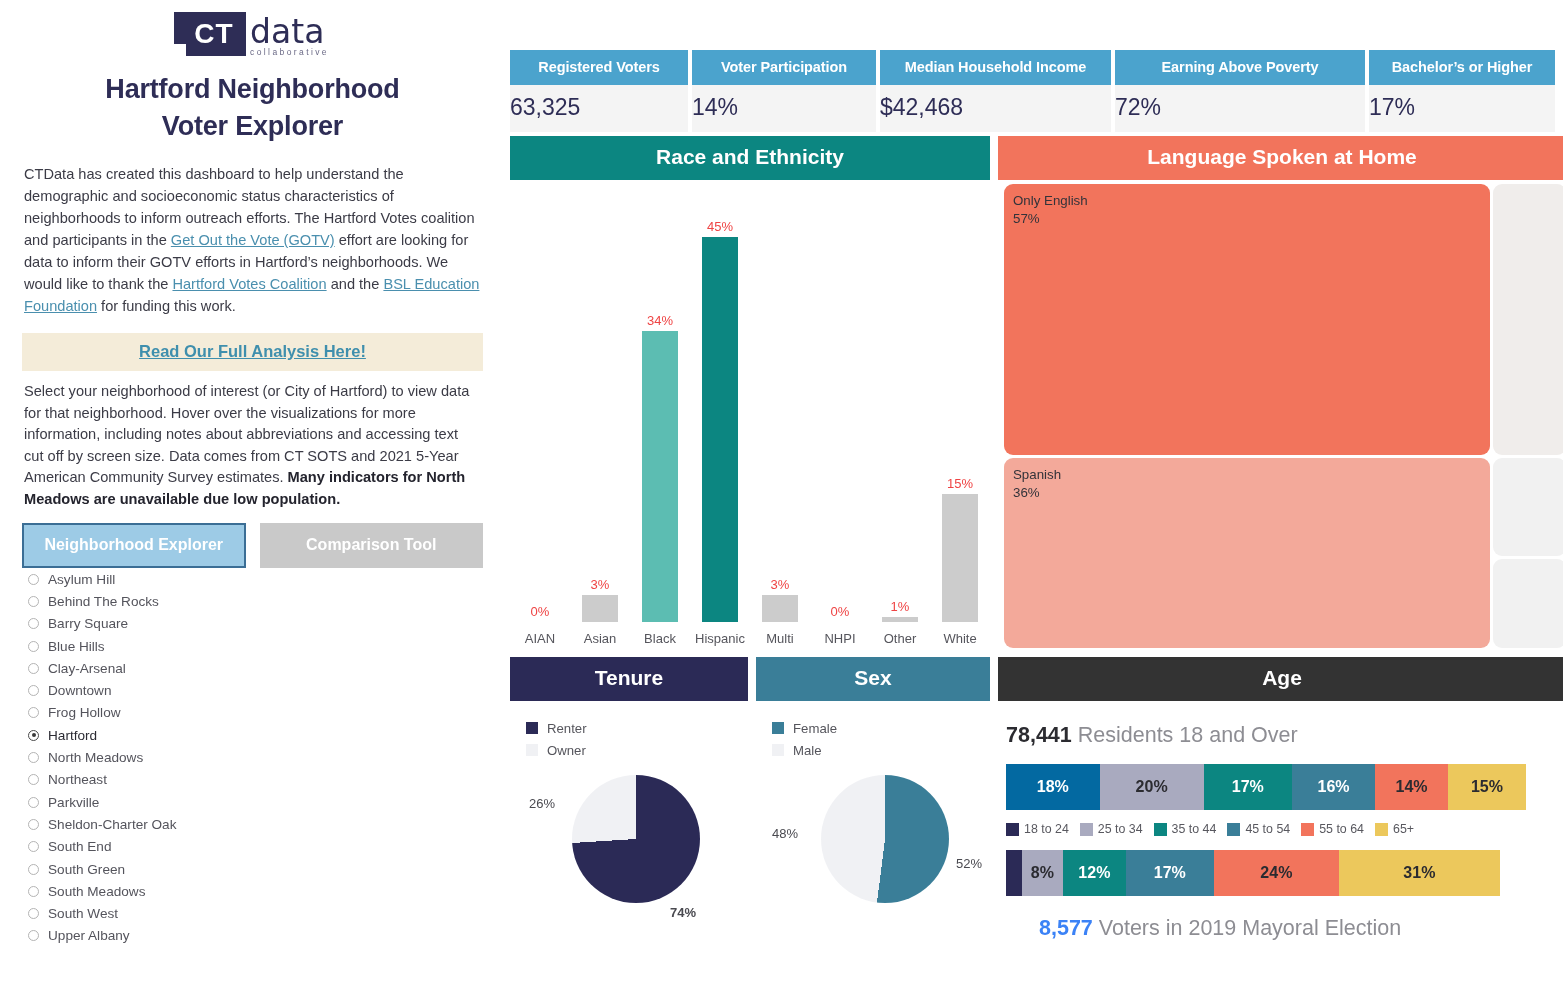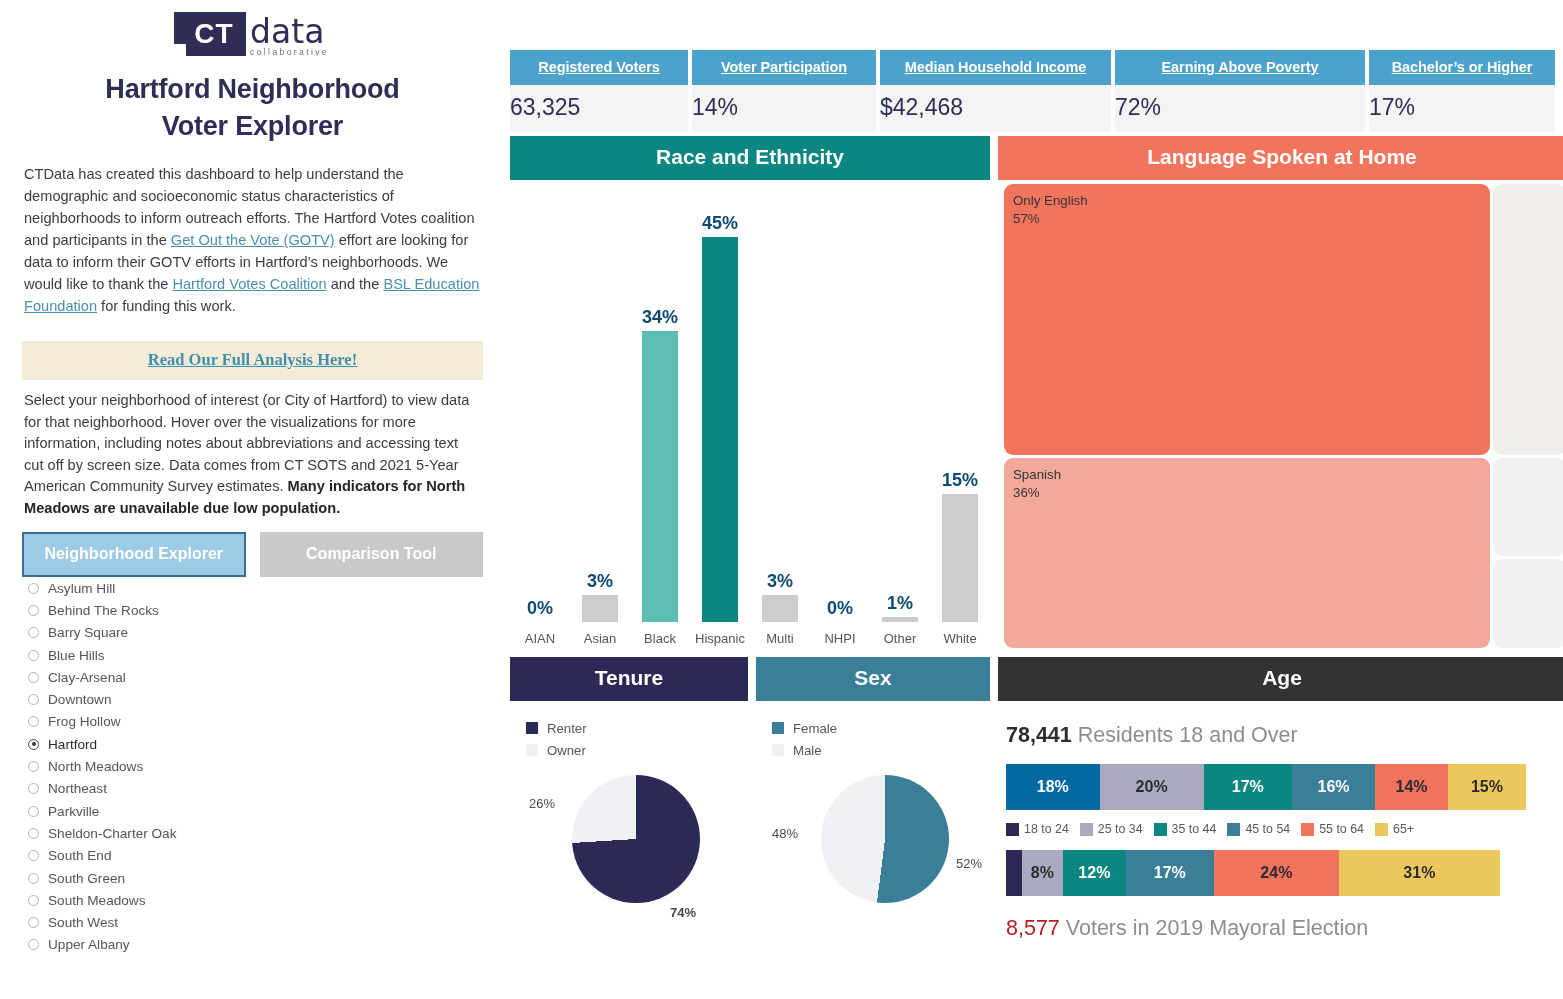--- a/index.html
+++ b/index.html
@@ -46,22 +46,22 @@
     font-size: 27px; line-height: 37px; margin-top: 14px; letter-spacing: -0.2px;
   }
 
   .intro {
     margin: 18px 24px 0 24px;
     font-size: 14.6px; line-height: 22px; color: #3b3b46;
   }
   .intro a, .banner a { color: #4a8fae; text-decoration: underline; }
 
   .banner {
-    margin: 24px 22px 0 22px; background: #f4ecd9;
-    text-align: center; padding: 9px 0 10px 0; font-family: Liberation Serif, serif;
+    margin: 16px 22px 0 22px; background: #f4ecd9;
+    text-align: center; padding: 9px 0 10px 0;
   }
   .banner a { font-weight: bold; font-size: 16.5px; color: #3f8fad; }
 
   .instructions {
     margin: 10px 24px 0 24px;
     font-size: 14.6px; line-height: 21.5px; color: #3b3b46;
   }
   .instructions b { font-weight: bold; color: #24242e; }
 
   .tabs { display: flex; gap: 14px; margin: 13px 22px 0 22px; }
@@ -91,21 +91,20 @@
 
   
   .main { flex: 1; position: relative; padding: 0; }
 
   .kpis { display: flex; gap: 4px; padding: 50px 0 0 5px; }
   .kpi { flex: none; }
   .kpi-head {
     background: #4ba3cd; color: #ffffff; font-weight: bold;
     font-size: 14.5px; text-align: center; padding: 9px 6px 10px 6px;
     letter-spacing: -0.1px;
-    text-decoration: underline;
   }
   .kpi-val {
     background: #f4f4f4; color: #2e2d56;
     font-size: 23px; padding: 9px 0 11px 0;
   }
   .kpi.w1 { width: 178px; } .kpi.w2 { width: 184px; }
   .kpi.w3 { width: 231px; } .kpi.w4 { width: 250px; } .kpi.w5 { width: 186px; }
 
   .panel-title {
     color: #ffffff; font-weight: bold; font-size: 21px;
@@ -120,21 +119,21 @@
   .row2 { display: flex; gap: 8px; padding: 4px 0 0 5px; }
   .race-panel { width: 480px; }
   .lang-panel { width: 568px; }
 
   
   .barchart { position: relative; height: 472px; }
   .bars { position: absolute; left: 0; right: 0; bottom: 30px; top: 22px;
           display: flex; align-items: flex-end; }
   .bar-col { flex: 1; display: flex; flex-direction: column; align-items: center;
              justify-content: flex-end; height: 100%; }
-  .bar-val { font-size: 18px; color: #0c4a6e; margin-bottom: 3px; font-weight: bold; }
+  .bar-val { font-size: 13px; color: #ef4444; margin-bottom: 3px; }
   .bar { width: 61%; }
   .bar.gray   { background: #cccccc; }
   .bar.teal   { background: #0c8681; }
   .bar.lteal  { background: #5cbdb2; }
   .axis { position: absolute; left: 0; right: 0; bottom: 6px; display: flex; }
   .axis span { flex: 1; text-align: center; font-size: 13px; color: #55555c; }
 
   
   .treemap { display: flex; height: 472px; padding: 4px 0 4px 6px; gap: 3px; }
   .tm-left { width: 86.5%; display: flex; flex-direction: column; gap: 3px; }
@@ -169,21 +168,21 @@
   .seg { display: flex; align-items: center; justify-content: center;
          font-size: 16px; font-weight: bold; }
   .stack2 { display: flex; height: 46px; margin: 14px 0 0 8px; width: 520px; }
 
   .age-legend { display: flex; gap: 11px; margin: 12px 0 0 8px; align-items: center; }
   .al { display: flex; align-items: center; }
   .al-sw { width: 13px; height: 13px; margin-right: 5px; }
   .al-tx { font-size: 12.4px; color: #58585f; }
 
   .age-foot { font-size: 21.5px; color: #8d8d93; padding: 20px 0 0 8px; }
-  .age-foot b { color: #b91c1c; font-weight: normal; }
+  .age-foot b { color: #3b82f6; font-weight: bold; margin-left: 33px; }
 </style>
 </head>
 <body>
 
 <div class="app">
 
   <div class="sidebar">
 
     <div class="logo-wrap">
       <div class="logo">

